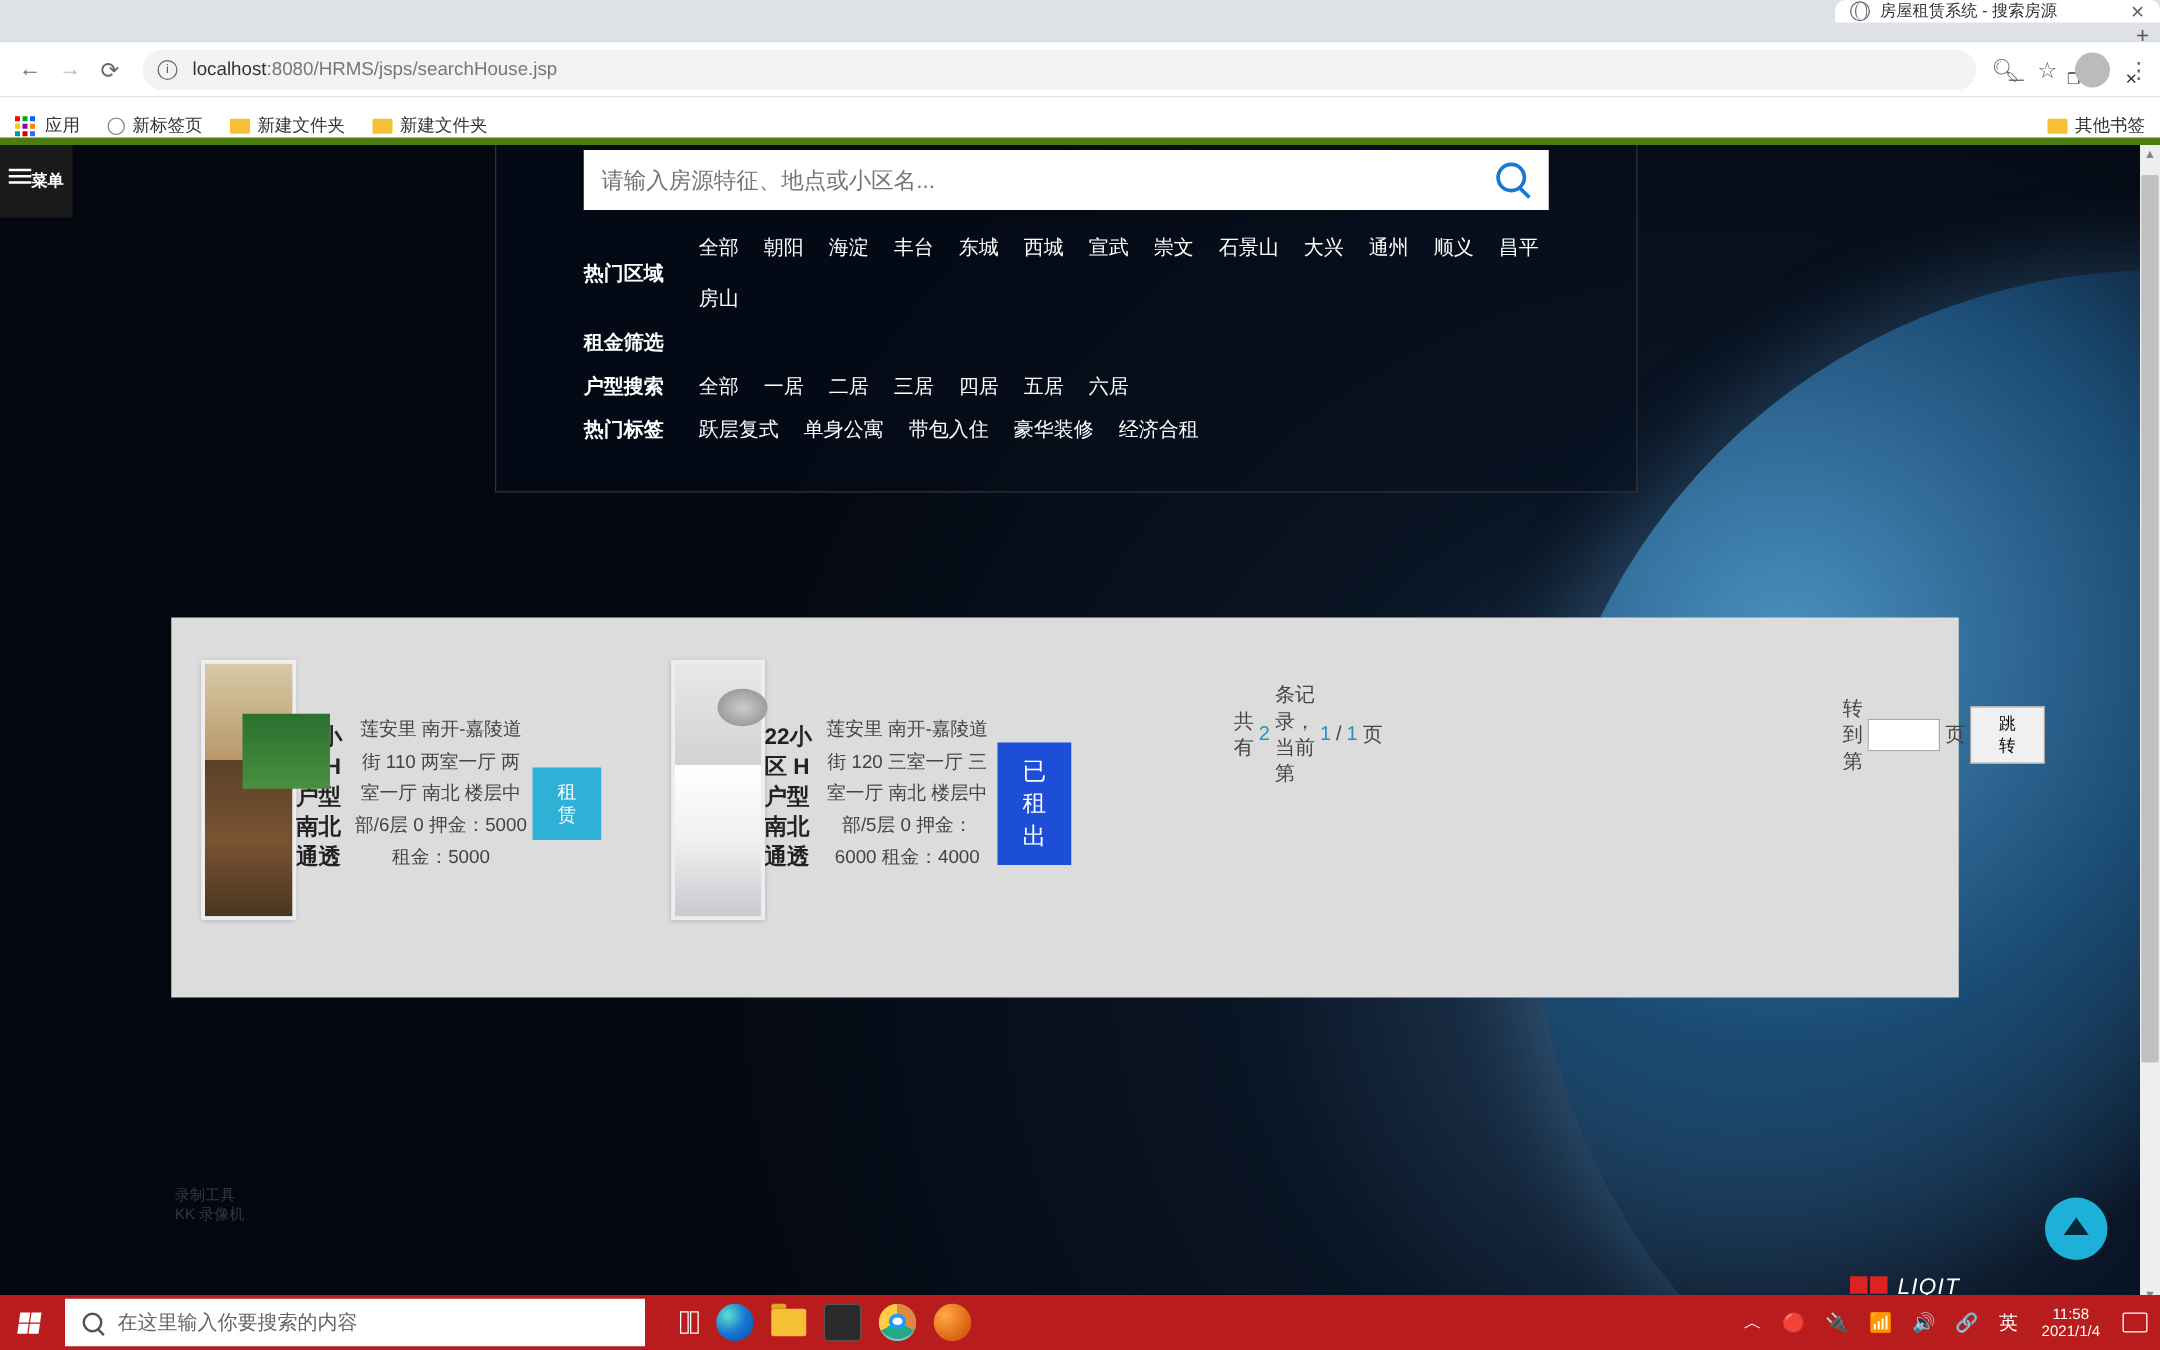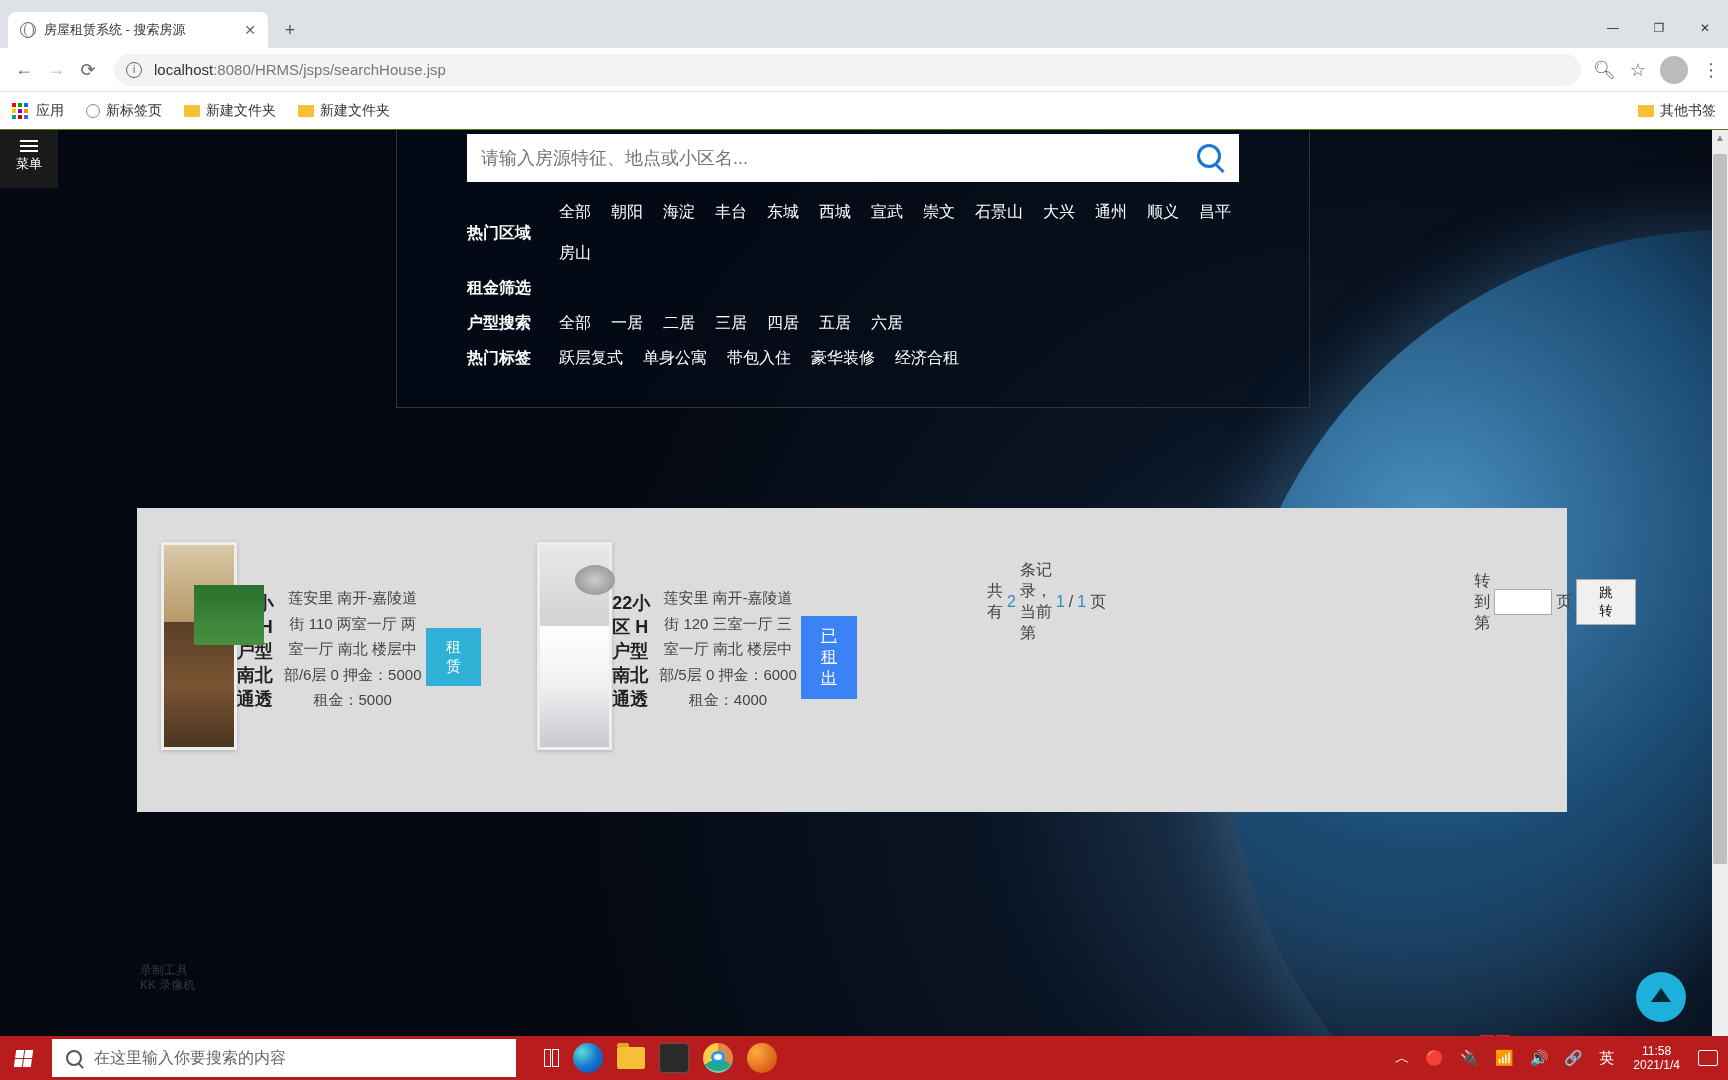--- a/index.html
+++ b/index.html
@@ -1,37 +1,37 @@
 <!DOCTYPE html>
 <html><head>
   <meta charset="utf-8">
   <style>
     * { margin: 0; padding: 0; box-sizing: border-box; font-family: "Microsoft YaHei", sans-serif; }
     body { width: 1728px; height: 1080px; overflow: hidden; background: #f0f0f0; position: relative; }
     
     
-    .browser-top { background: #dee1e6; height: 48px; display: flex; align-items: flex-end; }
+    .browser-top { background: #dee1e6; height: 34px; display: flex; align-items: flex-end; flex-direction: column; }
     .tab { background: #fff; height: 36px; width: 260px; display: flex; align-items: center; padding: 0 12px; border-radius: 8px 8px 0 0; margin-left: 8px; font-size: 13px; color: #333; }
     .tab .globe { width: 16px; height: 16px; border: 1.5px solid #666; border-radius: 50%; margin-right: 8px; position: relative; }
     .tab .globe::before { content: ''; position: absolute; top: 0; bottom: 0; left: 50%; width: 8px; margin-left: -4px; border: 1.5px solid #666; border-top: none; border-bottom: none; border-radius: 50%; }
     .tab-close { margin-left: auto; color: #666; font-size: 14px; cursor: pointer; }
     .new-tab { width: 28px; height: 28px; font-size: 18px; display: flex; align-items: center; justify-content: center; color: #555; margin-left: 8px; margin-bottom: 4px; border-radius: 50%; }
     .window-controls { margin-left: auto; display: flex; }
     .win-btn { width: 46px; height: 40px; display: flex; align-items: center; justify-content: center; color: #333; font-size: 12px; }
     
     .address-bar-row { background: #fff; height: 44px; display: flex; align-items: center; padding: 0 8px; border-bottom: 1px solid #ddd; }
     .nav-btn { width: 32px; height: 32px; display: flex; align-items: center; justify-content: center; color: #666; font-size: 18px; }
     .address-box { flex: 1; height: 32px; background: #f1f3f4; border-radius: 16px; margin-left: 10px; display: flex; align-items: center; padding: 0 12px; font-size: 15px; color: #555; }
     .address-box .info-icon { width: 16px; height: 16px; border: 1.5px solid #666; border-radius: 50%; margin-right: 12px; font-size: 10px; display: flex; align-items: center; justify-content: center; }
     .addr-host { color: #333; }
     .addr-path { color: #777; }
     .right-icons { display: flex; align-items: center; gap: 14px; margin-left: 12px; color: #666; font-size: 18px; }
     .profile-circle { width: 28px; height: 28px; background: #bbb; border-radius: 50%; position: relative; }
     
-    .bookmarks-bar { height: 38px; background: #fff; display: flex; align-items: center; padding: 0 12px; font-size: 14px; color: #333; border-bottom: 1px solid #4d7c0f; }
+    .bookmarks-bar { height: 38px; background: #fff; display: flex; align-items: flex-end; padding: 0 12px; font-size: 14px; color: #333; border-bottom: 6px solid #4d7c0f; }
     .apps-icon { display: grid; grid-template-columns: repeat(3, 4px); gap: 2px; margin-right: 8px; }
     .apps-icon span { width: 4px; height: 4px; background: red; }
     .apps-icon span:nth-child(2) { background: #0a0; }
     .apps-icon span:nth-child(3) { background: #06f; }
     .apps-icon span:nth-child(4) { background: #fc0; }
     .apps-icon span:nth-child(5) { background: #909; }
     .apps-icon span:nth-child(6) { background: #f80; }
     .apps-icon span:nth-child(7) { background: #099; }
     .apps-icon span:nth-child(8) { background: #c00; }
     .apps-icon span:nth-child(9) { background: #36f; }
@@ -41,21 +41,21 @@
     .other-bm { margin-left: auto; display: flex; align-items: center; }
     
     
     .page { position: relative; height: 928px; background: radial-gradient(circle at 80% 70%, #2a4a6a 0%, #0a1525 25%, #040810 55%); overflow: hidden; }
     .planet { position: absolute; right: -500px; top: 100px; width: 1000px; height: 1000px; border-radius: 50%; background: radial-gradient(circle at 20% 30%, #4a90c0 0%, #1a4a72 30%, transparent 50%); box-shadow: -20px -10px 60px rgba(90,160,210,0.25); }
     .scrollbar { position: absolute; right: 0; top: 0; width: 16px; height: 928px; background: #eee; }
     .scroll-thumb { position: absolute; top: 24px; width: 14px; left: 1px; height: 710px; background: #c0c0c0; border-radius: 2px; }
     .scroll-arrow-u { position: absolute; top: 2px; left: 3px; font-size: 10px; color: #888; }
     .scroll-arrow-d { position: absolute; bottom: 2px; left: 3px; font-size: 10px; color: #888; }
     
-    .menu-corner { position: absolute; top: 0; left: 0; width: 58px; height: 58px; background: #1a1a1a; color: #fff; display: flex; flex-direction: column; align-items: center; justify-content: center; font-size: 13px; }
+    .menu-corner { position: absolute; top: 0; left: 0; width: 58px; height: 58px; background: #1a1a1a; color: #fff; display: flex; flex-direction: row; align-items: center; justify-content: center; font-size: 13px; font-weight: bold; }
     .hamburger { width: 18px; height: 2px; background: #fff; position: relative; margin-bottom: 8px; }
     .hamburger::before, .hamburger::after { content: ''; position: absolute; width: 18px; height: 2px; background: #fff; left: 0; }
     .hamburger::before { top: -5px; }
     .hamburger::after { top: 5px; }
     
     .search-panel { position: absolute; left: 396px; top: -10px; width: 914px; border: 1px solid #333; border-top: none; background: rgba(5,15,30,0.4); padding: 14px 70px 24px; }
     .searchbox { height: 48px; background: #fff; display: flex; align-items: center; padding: 0 14px; margin-bottom: 20px; }
     .searchbox input { flex: 1; border: none; outline: none; font-size: 18px; }
     .search-icon-big { width: 28px; height: 28px; position: relative; }
     .search-icon-big::before { content: ''; position: absolute; width: 18px; height: 18px; border: 3px solid #1976d2; border-radius: 50%; }
@@ -71,21 +71,21 @@
     .results-row { display: flex; gap: 56px; }
     .house-card { width: 320px; display: flex; align-items: center; }
     .house-img { width: 310px; height: 208px; background: #777; border: 3px solid #eee; box-shadow: 0 1px 4px rgba(0,0,0,0.2); margin-bottom: 22px; display: flex; align-items: center; justify-content: center; }
     .room1 { background: linear-gradient(to bottom, #d8c9a8 0%, #b89868 38%, #5a4028 38%, #7a5432 70%, #4a3520 100%); position: relative; }
     .room1::after { content: ''; position: absolute; left: 30px; top: 40px; width: 70px; height: 60px; background: linear-gradient(#2a7030, #4a9040); }
     .room2 { background: linear-gradient(to bottom, #e8e8e8 0%, #d0d2d4 40%, #fff 40%, #f0f0f0 70%, #c8cad0 100%); position: relative; }
     .room2::before { content: ''; position: absolute; top: 20px; left: 50%; width: 40px; height: 30px; background: radial-gradient(#ccc, #888); border-radius: 50%; }
     .card-title { font-size: 18px; font-weight: bold; color: #222; margin-bottom: 12px; }
     .card-desc { font-size: 15px; color: #444; text-align: center; line-height: 1.7; margin-bottom: 16px; padding: 0 4px; }
     .btn-rent { padding: 10px 20px; background: #2fb0d6; color: #fff; font-size: 15px; border: none; cursor: pointer; }
-    .btn-rented { padding: 10px 20px; background: #3b82f6; color: #fff; font-size: 16px; border: none; text-decoration: underline; }
+    .btn-rented { padding: 10px 20px; background: #1d4ed8; color: #fff; font-size: 19px; border: none; }
     
     .pagination { position: absolute; top: 52px; left: 850px; font-size: 16px; color: #444; display: flex; align-items: center; }
     .pagination .num { color: #2a90c0; margin: 0 4px; }
     .page-jump { margin-left: 368px; display: flex; align-items: center; gap: 4px; }
     .page-jump input { width: 58px; height: 26px; border: 1px solid #aaa; }
     .page-jump button { padding: 4px 22px; border: 1px solid #aaa; background: #f0f0f0; cursor: pointer; }
     
     .scrolltop-fab { position: absolute; right: 42px; bottom: 36px; width: 50px; height: 50px; border-radius: 50%; background: #1db0d8; display: flex; align-items: center; justify-content: center; }
     .scrolltop-fab::before { content: ''; width: 0; height: 0; border-left: 10px solid transparent; border-right: 10px solid transparent; border-bottom: 14px solid #052838; margin-top: -4px; }
     

